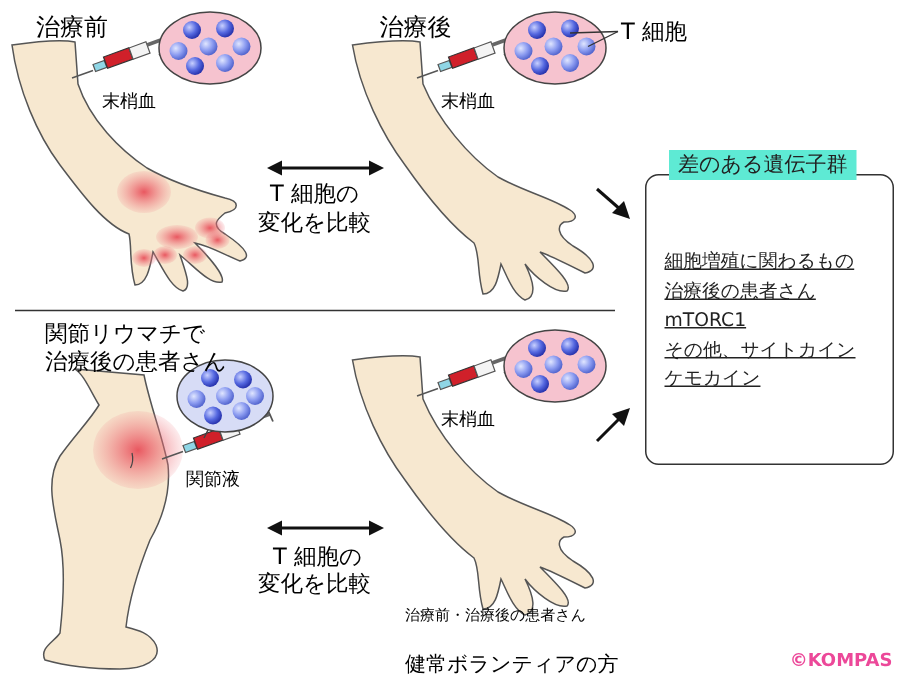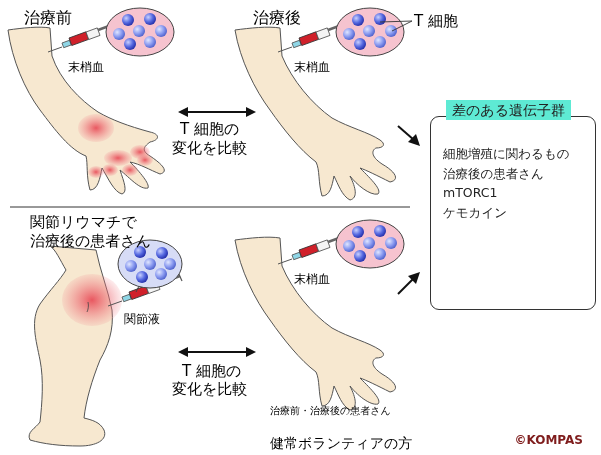--- a/index.html
+++ b/index.html
@@ -5,22 +5,22 @@
   html, body { margin:0; padding:0; background:#ffffff; }
   body { width:601px; height:455px; position:relative; overflow:hidden;
          font-family:"DejaVu Sans", sans-serif; color:#222; }
   .lbl { position:absolute; font-size:15px; line-height:19px; color:#000000; white-space:nowrap; }
   .small { font-size:12px; line-height:14px; }
   svg.art { position:absolute; left:0; top:0; }
   .genebox { position:absolute; left:430px; top:116px; width:164px; height:192px;
              border:1.5px solid #333; border-radius:9px; }
   .genebox-title { position:absolute; left:446px; top:100px; background:#5eead4; padding:0 6px;
                    font-size:14px; line-height:20px; }
-  .genelist { position:absolute; left:443px; top:144px; font-size:12.5px; line-height:19.5px; }
-  .copyright { position:absolute; right:18px; bottom:8px; font-size:12px; font-weight:bold; color:#7f1d1d; }
+  .genelist { position:absolute; left:443px; top:164px; font-size:12.5px; line-height:19.5px;text-decoration:underline; }
+  .copyright { position:absolute; right:6px; bottom:8px; font-size:12px; font-weight:bold; color:#ec4899; }
 </style>
 </head>
 <body>
 
 <svg class="art" width="601" height="455" viewBox="0 0 601 455">
   <defs>
     <radialGradient id="cellg" cx="35%" cy="35%" r="65%">
       <stop offset="0%" stop-color="#c8d0ff"></stop>
       <stop offset="60%" stop-color="#5568e0"></stop>
       <stop offset="100%" stop-color="#2a36b0"></stop>
@@ -149,16 +149,17 @@
 
 <div class="lbl" style="left:270px;top:402px;font-size:10px;line-height:17px;">治療前・治療後の患者さん</div>
 <div class="lbl" style="left:270px;top:435px;font-size:14px;line-height:17px;">健常ボランティアの方</div>
 
 <div class="genebox"></div>
 <div class="genebox-title">差のある遺伝子群</div>
 <div class="genelist">
   <div>細胞増殖に関わるもの</div>
   <div>治療後の患者さん</div>
   <div>mTORC1</div>
+  <div>その他、サイトカイン</div>
   <div>ケモカイン</div>
 </div>
 
 <div class="copyright">©KOMPAS</div>
 
 </body></html>

